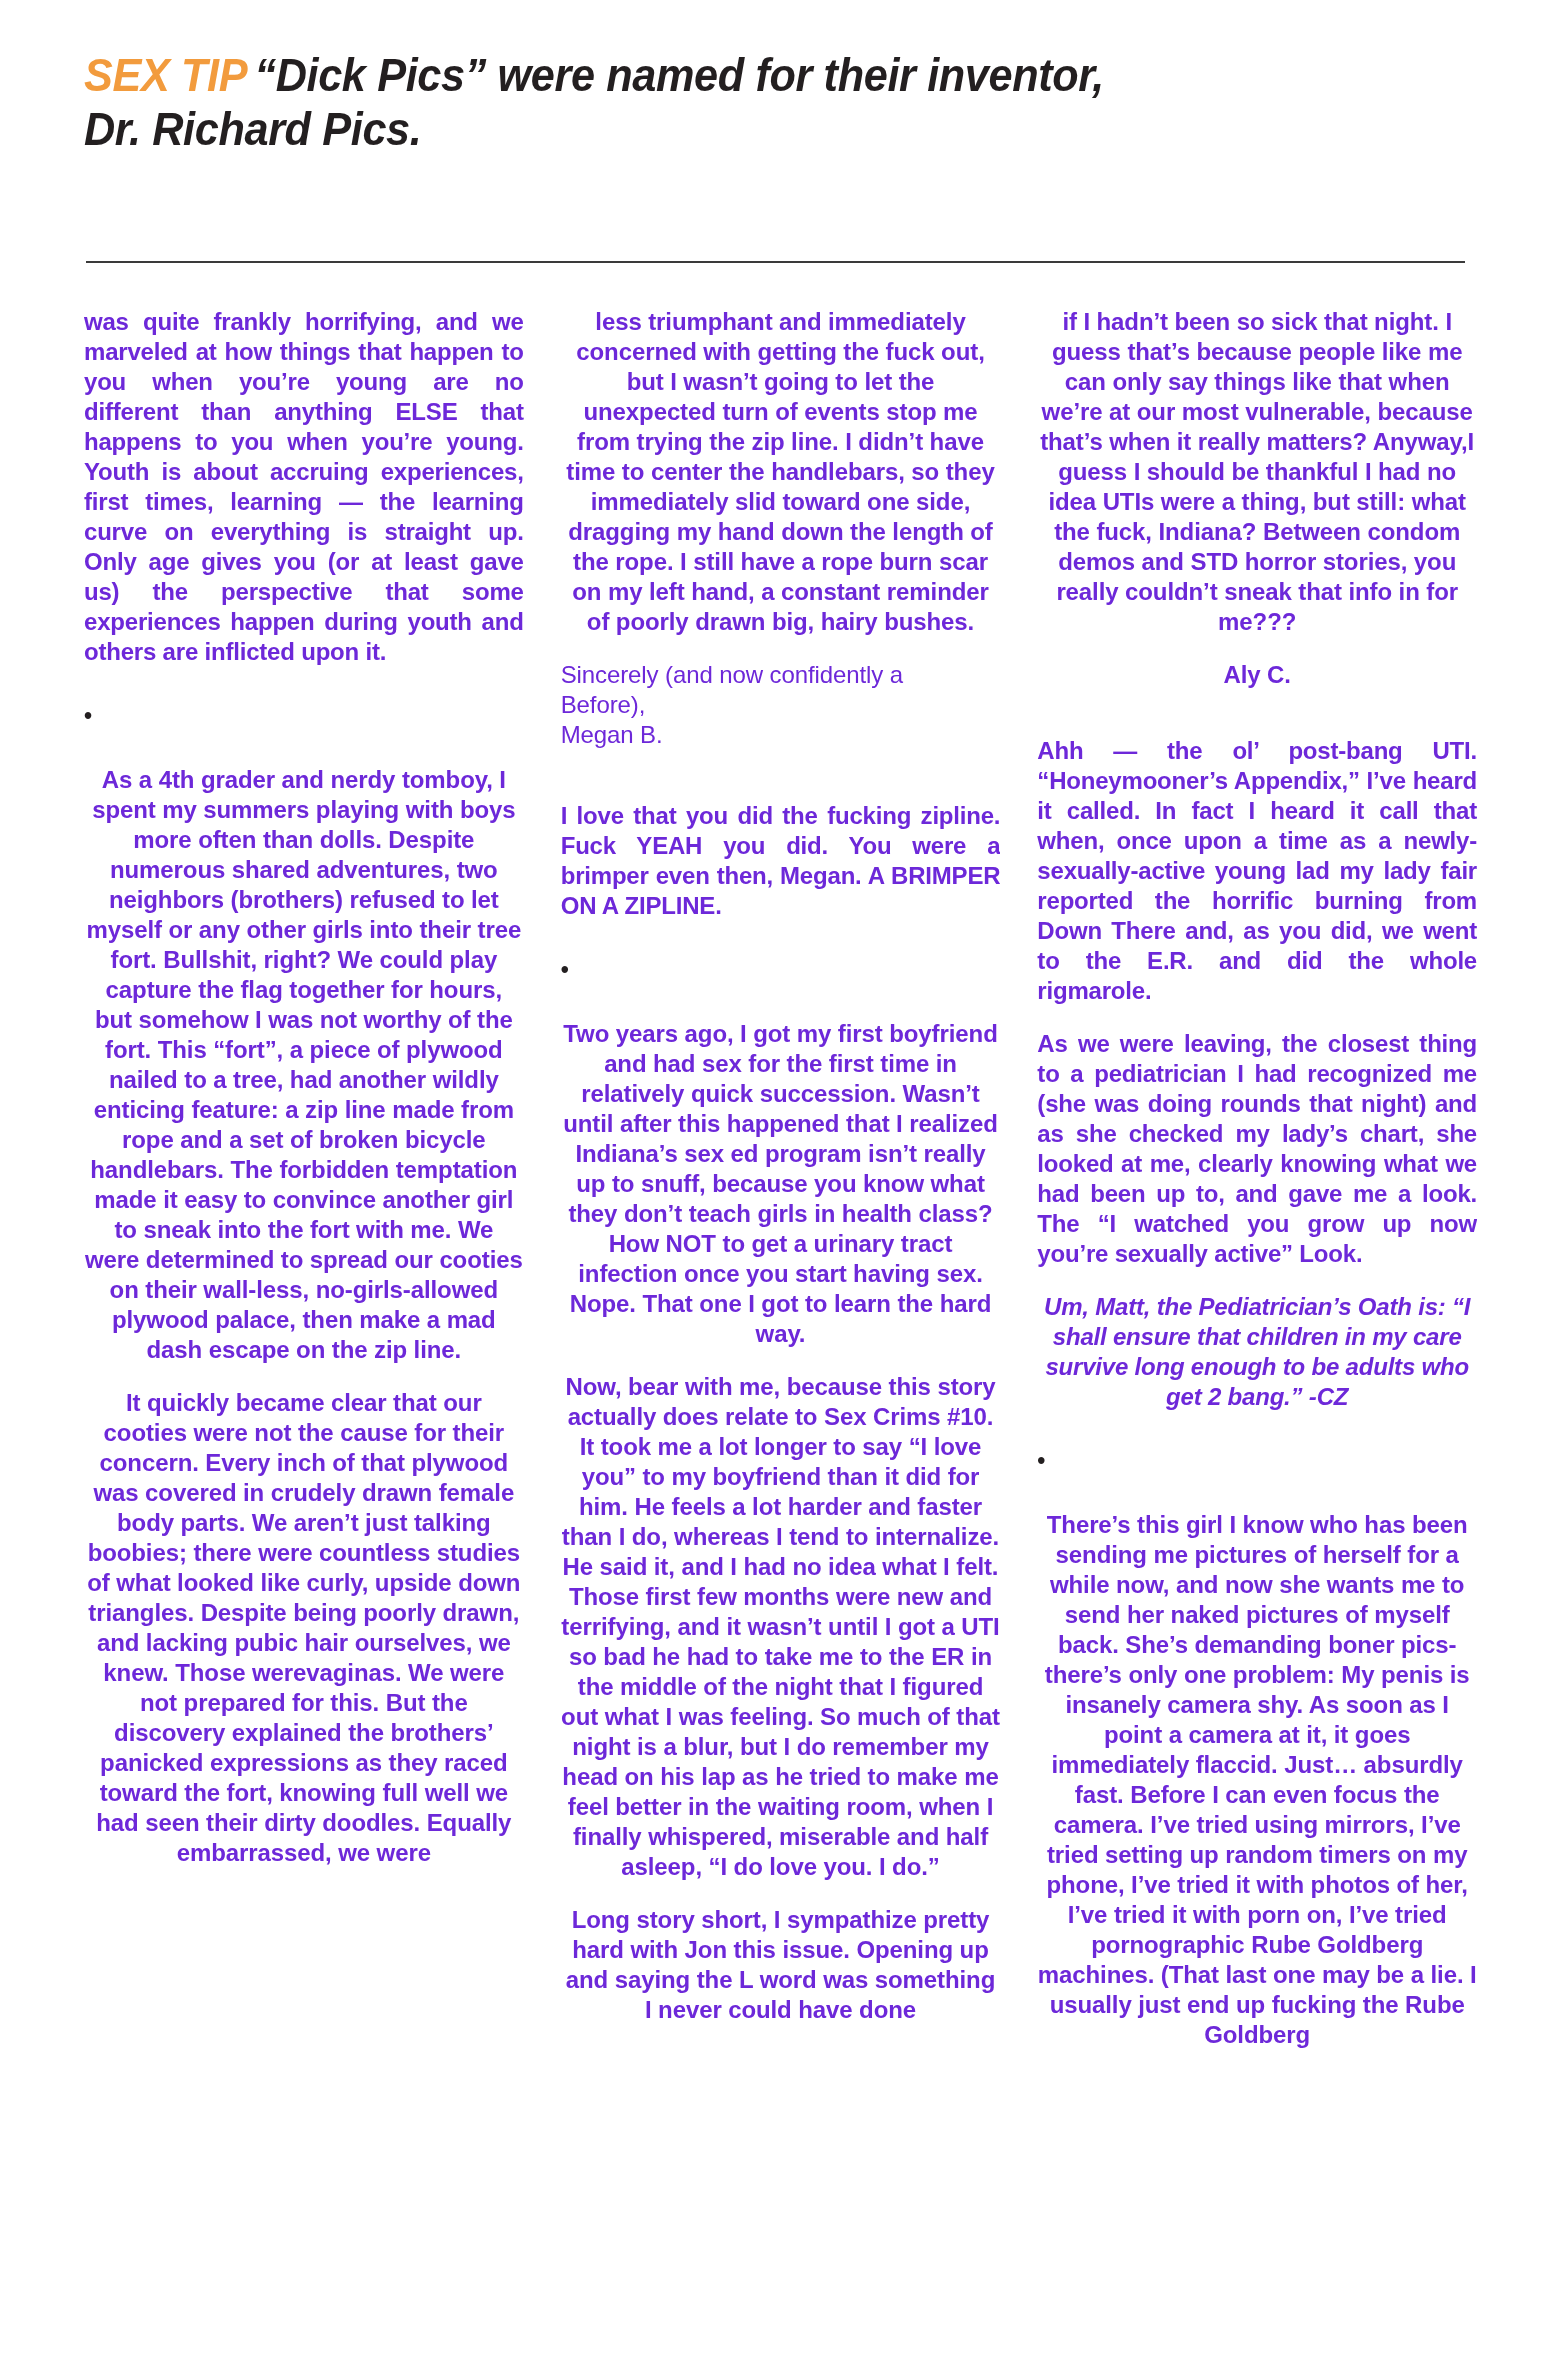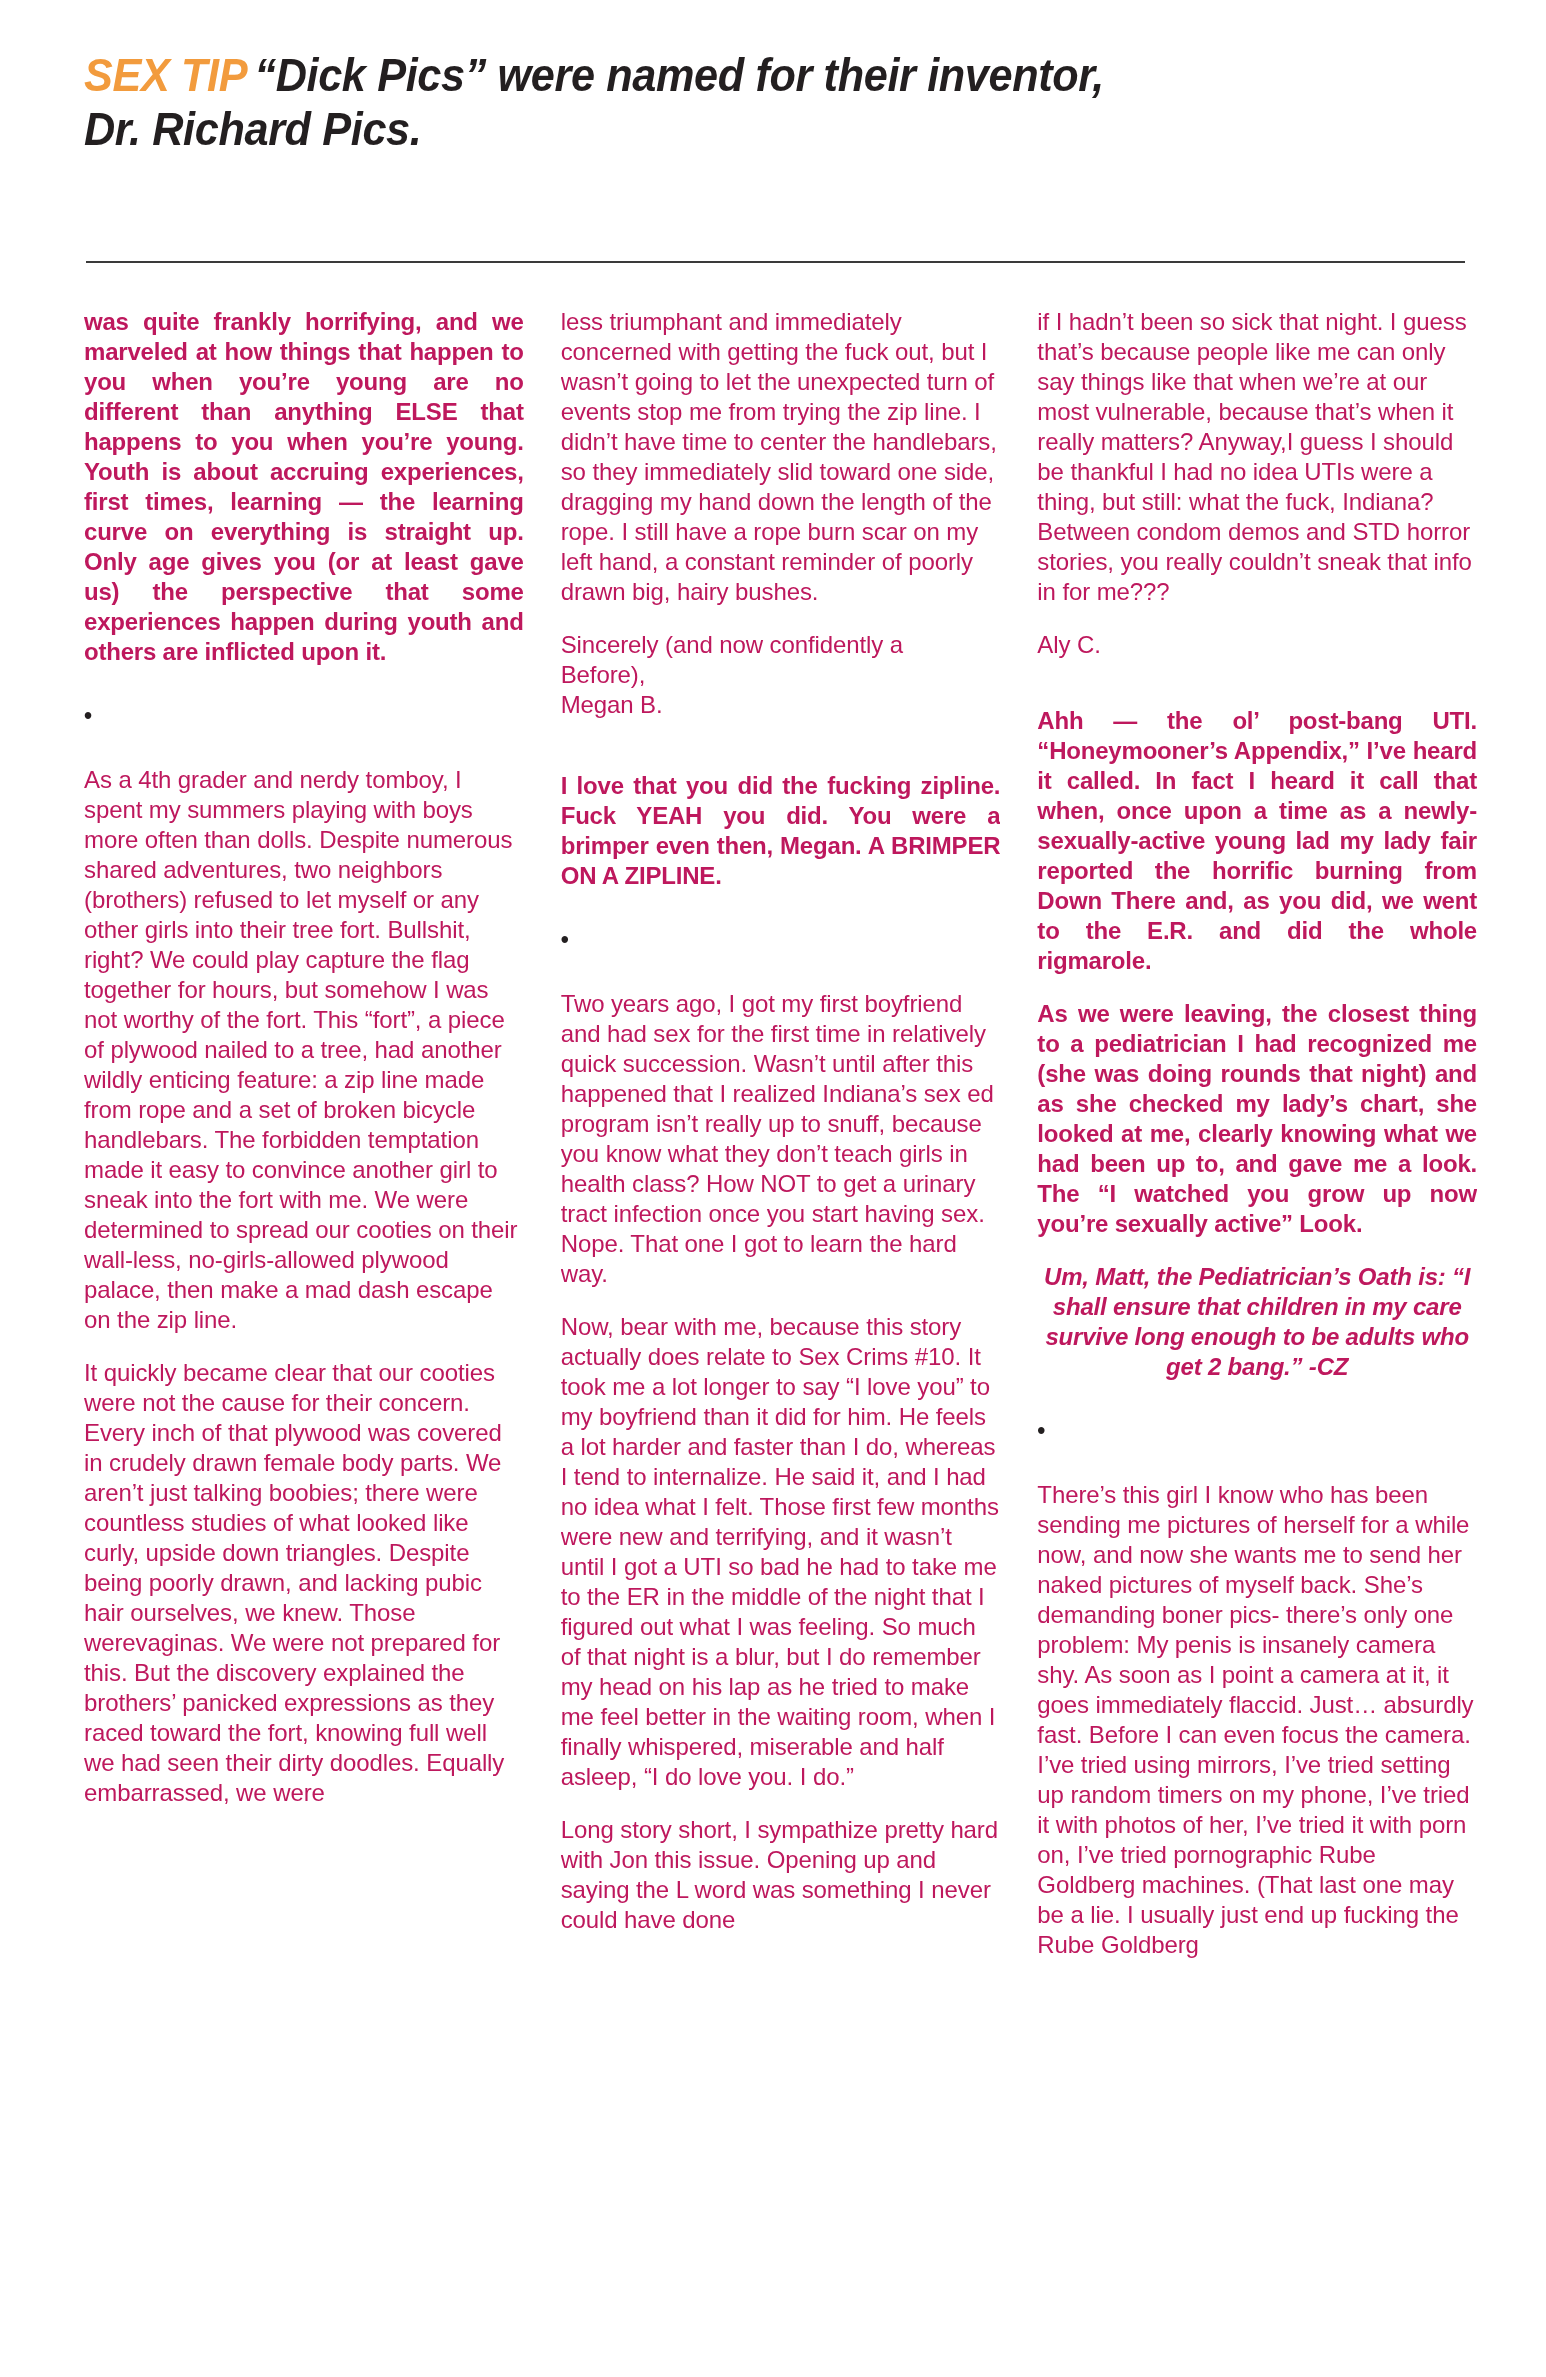--- a/index.html
+++ b/index.html
@@ -74,27 +74,28 @@
     width: 440px;
     height: 2038px;
     overflow: hidden;
   }
 
   
   p {
     margin: 0 0 23px 0;
     font-size: 24px;
     line-height: 30px;
-    color: #be185d;
+    color: #6d28d9;
   }
   p:last-child { margin-bottom: 0; }
 
   p.reg {
-    font-weight: normal;
+    font-weight: bold;
     letter-spacing: -0.1px;
+    text-align: center;
   }
   p.bold {
     font-weight: bold;
     text-align: justify;
     letter-spacing: -0.2px;
   }
   p.bolditalic {
     font-weight: bold;
     font-style: italic;
     letter-spacing: -0.2px;

